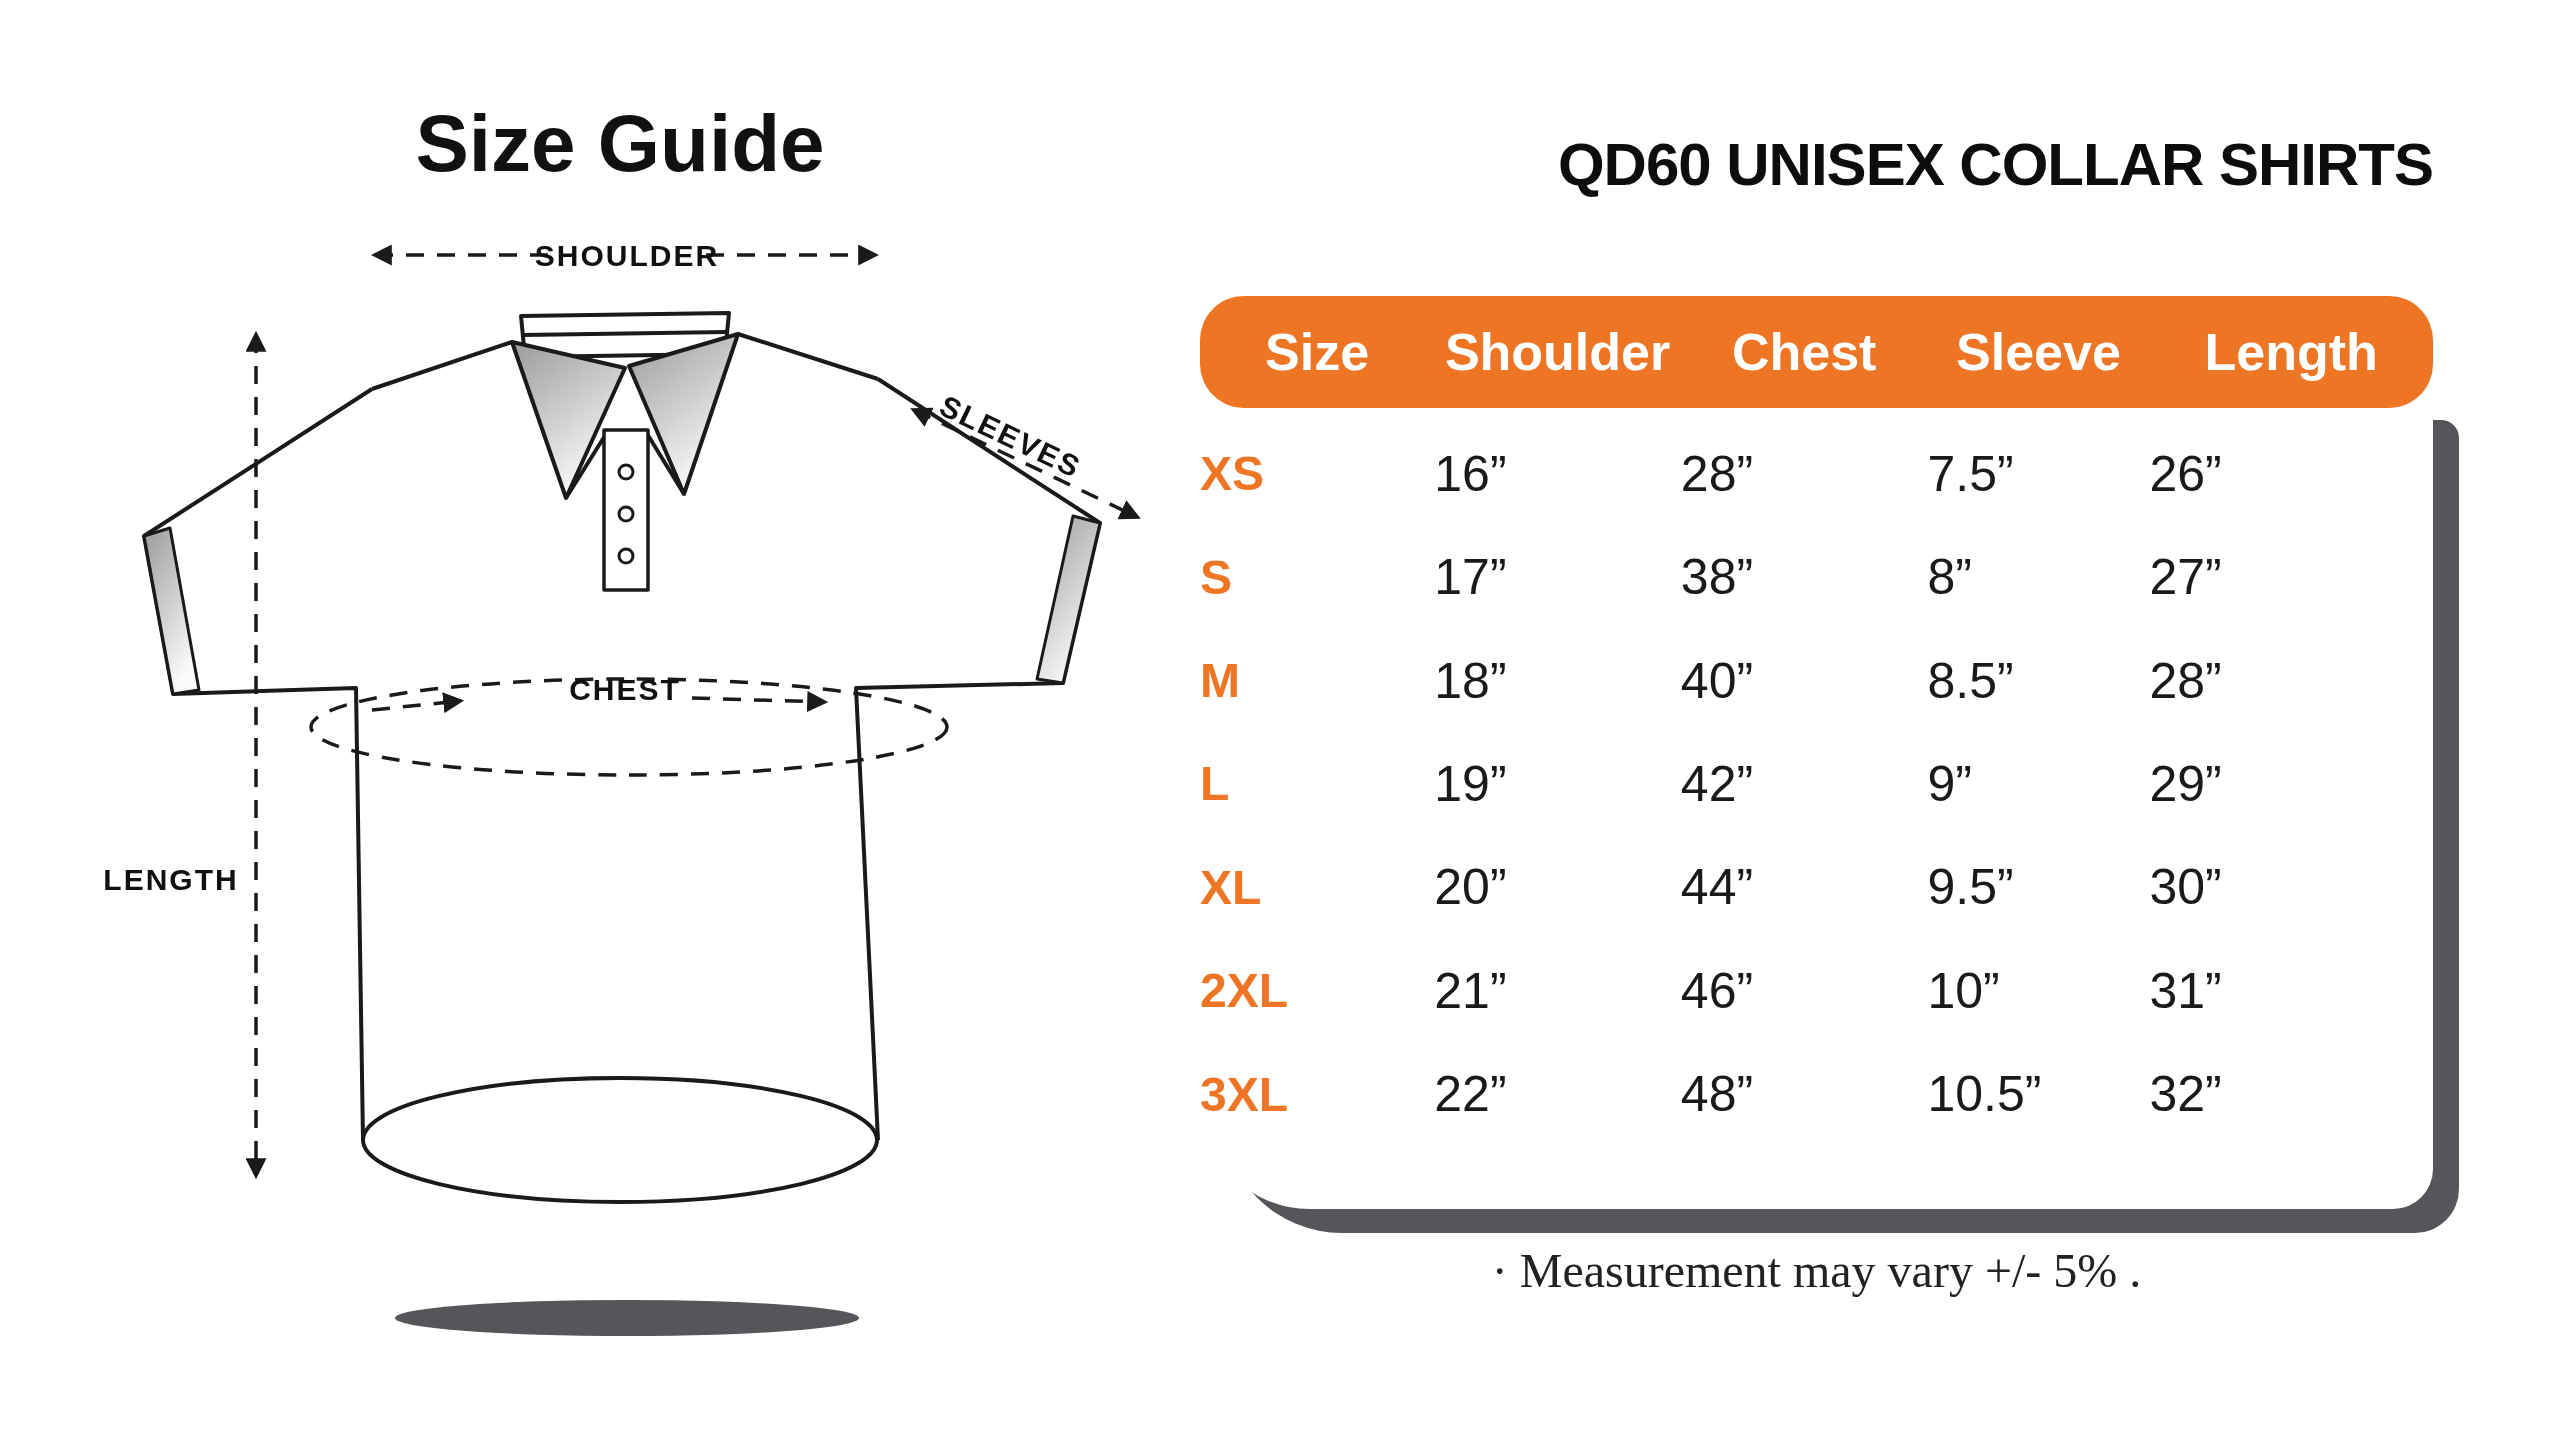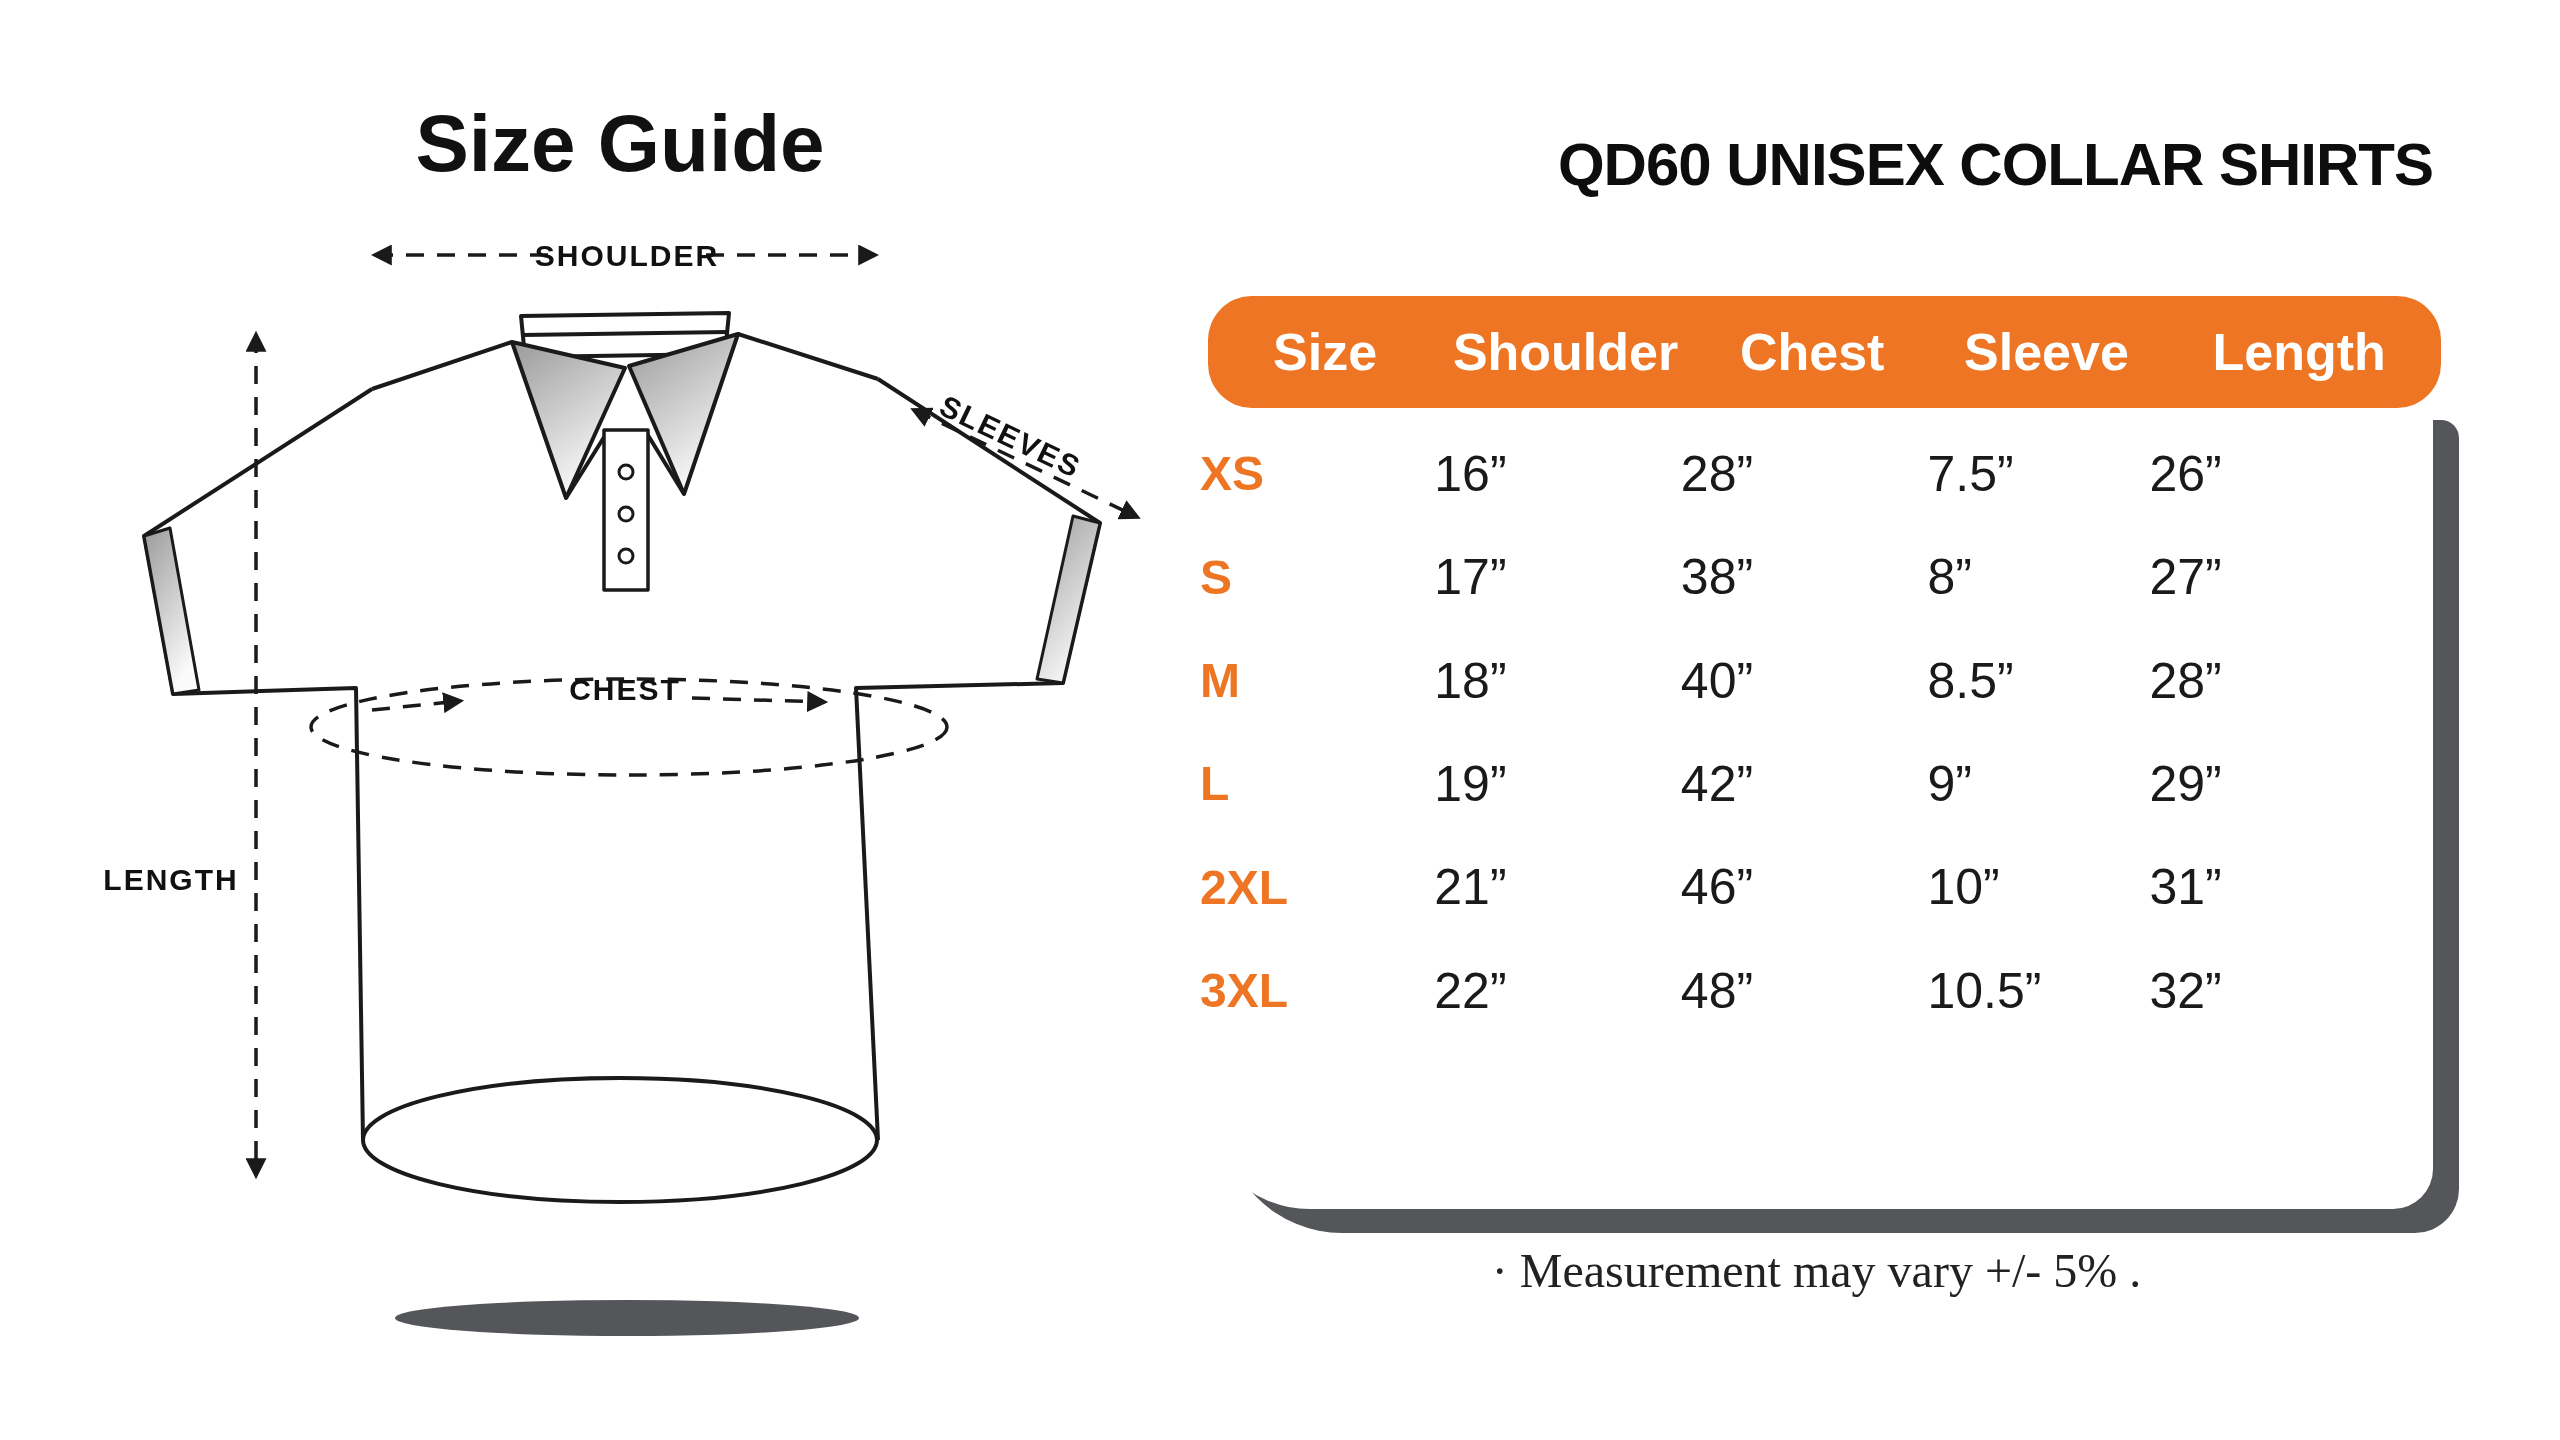--- a/index.html
+++ b/index.html
@@ -26,21 +26,21 @@
   .card{position:absolute;left:1200px;top:296px;width:1233px;height:913px;}
   .card-shadow{
     position:absolute;left:22px;top:124px;width:1237px;height:813px;
     background:#55565A;border-radius:18px 18px 44px 120px;
   }
   .card-body{
     position:absolute;left:0;top:56px;width:1233px;height:857px;
     background:#ffffff;border-radius:0 0 40px 110px;
   }
   .thead{
-    position:absolute;left:8px;top:0;width:1233px;height:112px;
+    position:absolute;left:0;top:0;width:1233px;height:112px;
     background:#ED7524;border-radius:44px;
     display:grid;grid-template-columns:19% 20% 20% 18% 23%;align-items:center;
   }
   .th{
     text-align:center;color:#ffffff;font-size:52px;font-weight:700;
   }
   .tbody{
     position:absolute;left:0;top:126px;width:1233px;height:724px;
     display:grid;grid-template-rows:repeat(7,1fr);
   }
@@ -149,20 +149,27 @@
       <div class="td">28”</div>
     </div>
     <div class="trow">
       <div class="td size">L</div>
       <div class="td">19”</div>
       <div class="td">42”</div>
       <div class="td">9”</div>
       <div class="td">29”</div>
     </div>
     <div class="trow">
+      <div class="td size">XL</div>
+      <div class="td">20”</div>
+      <div class="td">44”</div>
+      <div class="td">9.5”</div>
+      <div class="td">30”</div>
+    </div>
+    <div class="trow">
       <div class="td size">2XL</div>
       <div class="td">21”</div>
       <div class="td">46”</div>
       <div class="td">10”</div>
       <div class="td">31”</div>
     </div>
     <div class="trow">
       <div class="td size">3XL</div>
       <div class="td">22”</div>
       <div class="td">48”</div>

